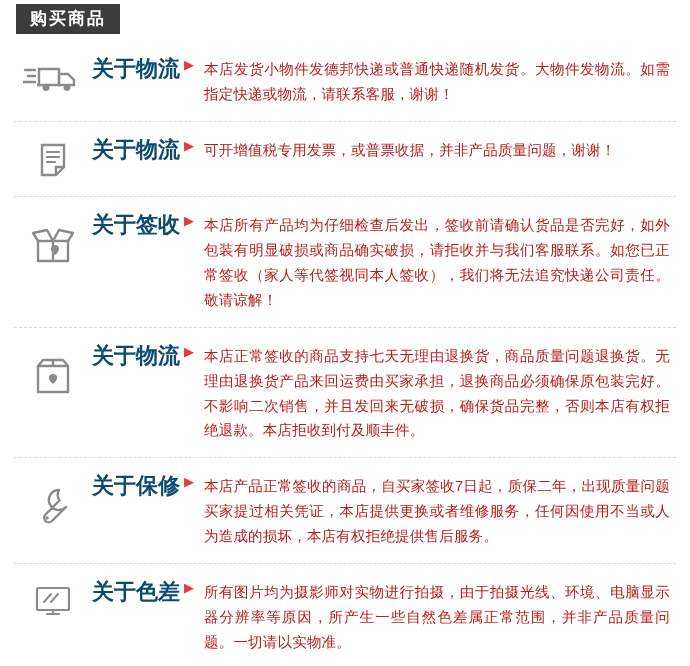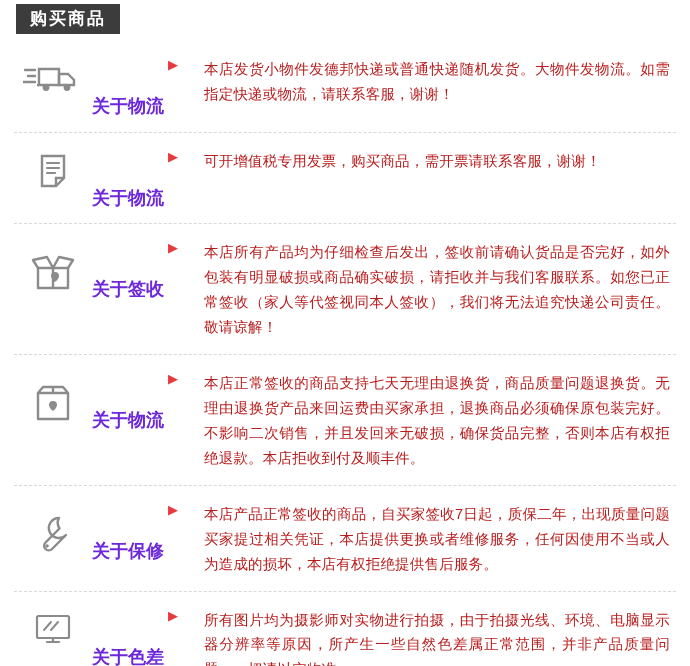--- a/index.html
+++ b/index.html
@@ -60,27 +60,26 @@
   .icon-cell svg { display: block; }
 
   .label-cell {
     width: 112px;
     min-width: 112px;
     display: flex;
     align-items: flex-start;
     padding-top: 1px;
   }
   .label-text {
-    color: #6d28d9;
-    font-size: 18px;
+    color: #0c4a6e;
+    font-size: 22px;
     font-weight: bold;
     letter-spacing: 0px;
     white-space: nowrap;
     line-height: 1.2;
-    margin-top: 40px;
   }
   .label-arrow {
     display: inline-block;
     margin-left: 4px;
     color: #e8393c;
     font-size: 13px;
     line-height: 1.4;
   }
 
   .text-cell {
@@ -144,21 +143,21 @@
             <path d="M11 7 h22 v22 l-8 8 h-14 z" stroke="#8b8b8b" stroke-width="2.4" fill="none"></path>
             <path d="M33 29 h-8 v8" stroke="#8b8b8b" stroke-width="2.4" fill="none"></path>
             <path d="M16 14 h12 M16 19 h12 M16 24 h8" stroke="#8b8b8b" stroke-width="2.2" stroke-linecap="round"></path>
           </svg>
         </span>
       </div>
       <div class="label-cell">
         <span class="label-text">关于物流</span>
         <span class="label-arrow">▶</span>
       </div>
-      <div class="text-cell">可开增值税专用发票，购买商品，需开票请联系客服，谢谢！</div>
+      <div class="text-cell">可开增值税专用发票，或普票收据，并非产品质量问题，谢谢！</div>
     </div>
 
     <div class="row row-tall">
       <div class="icon-cell">
         <span>
           <svg width="50" height="46" viewBox="0 0 50 46" fill="none">
             <g stroke="#8b8b8b" stroke-width="2.4" fill="none" stroke-linejoin="round">
               <path d="M10 20 h30 v20 h-30 z"></path>
               <path d="M10 20 l-5 -8 l14 -3 l6 11"></path>
               <path d="M40 20 l5 -8 l-14 -3 l-6 11"></path>

